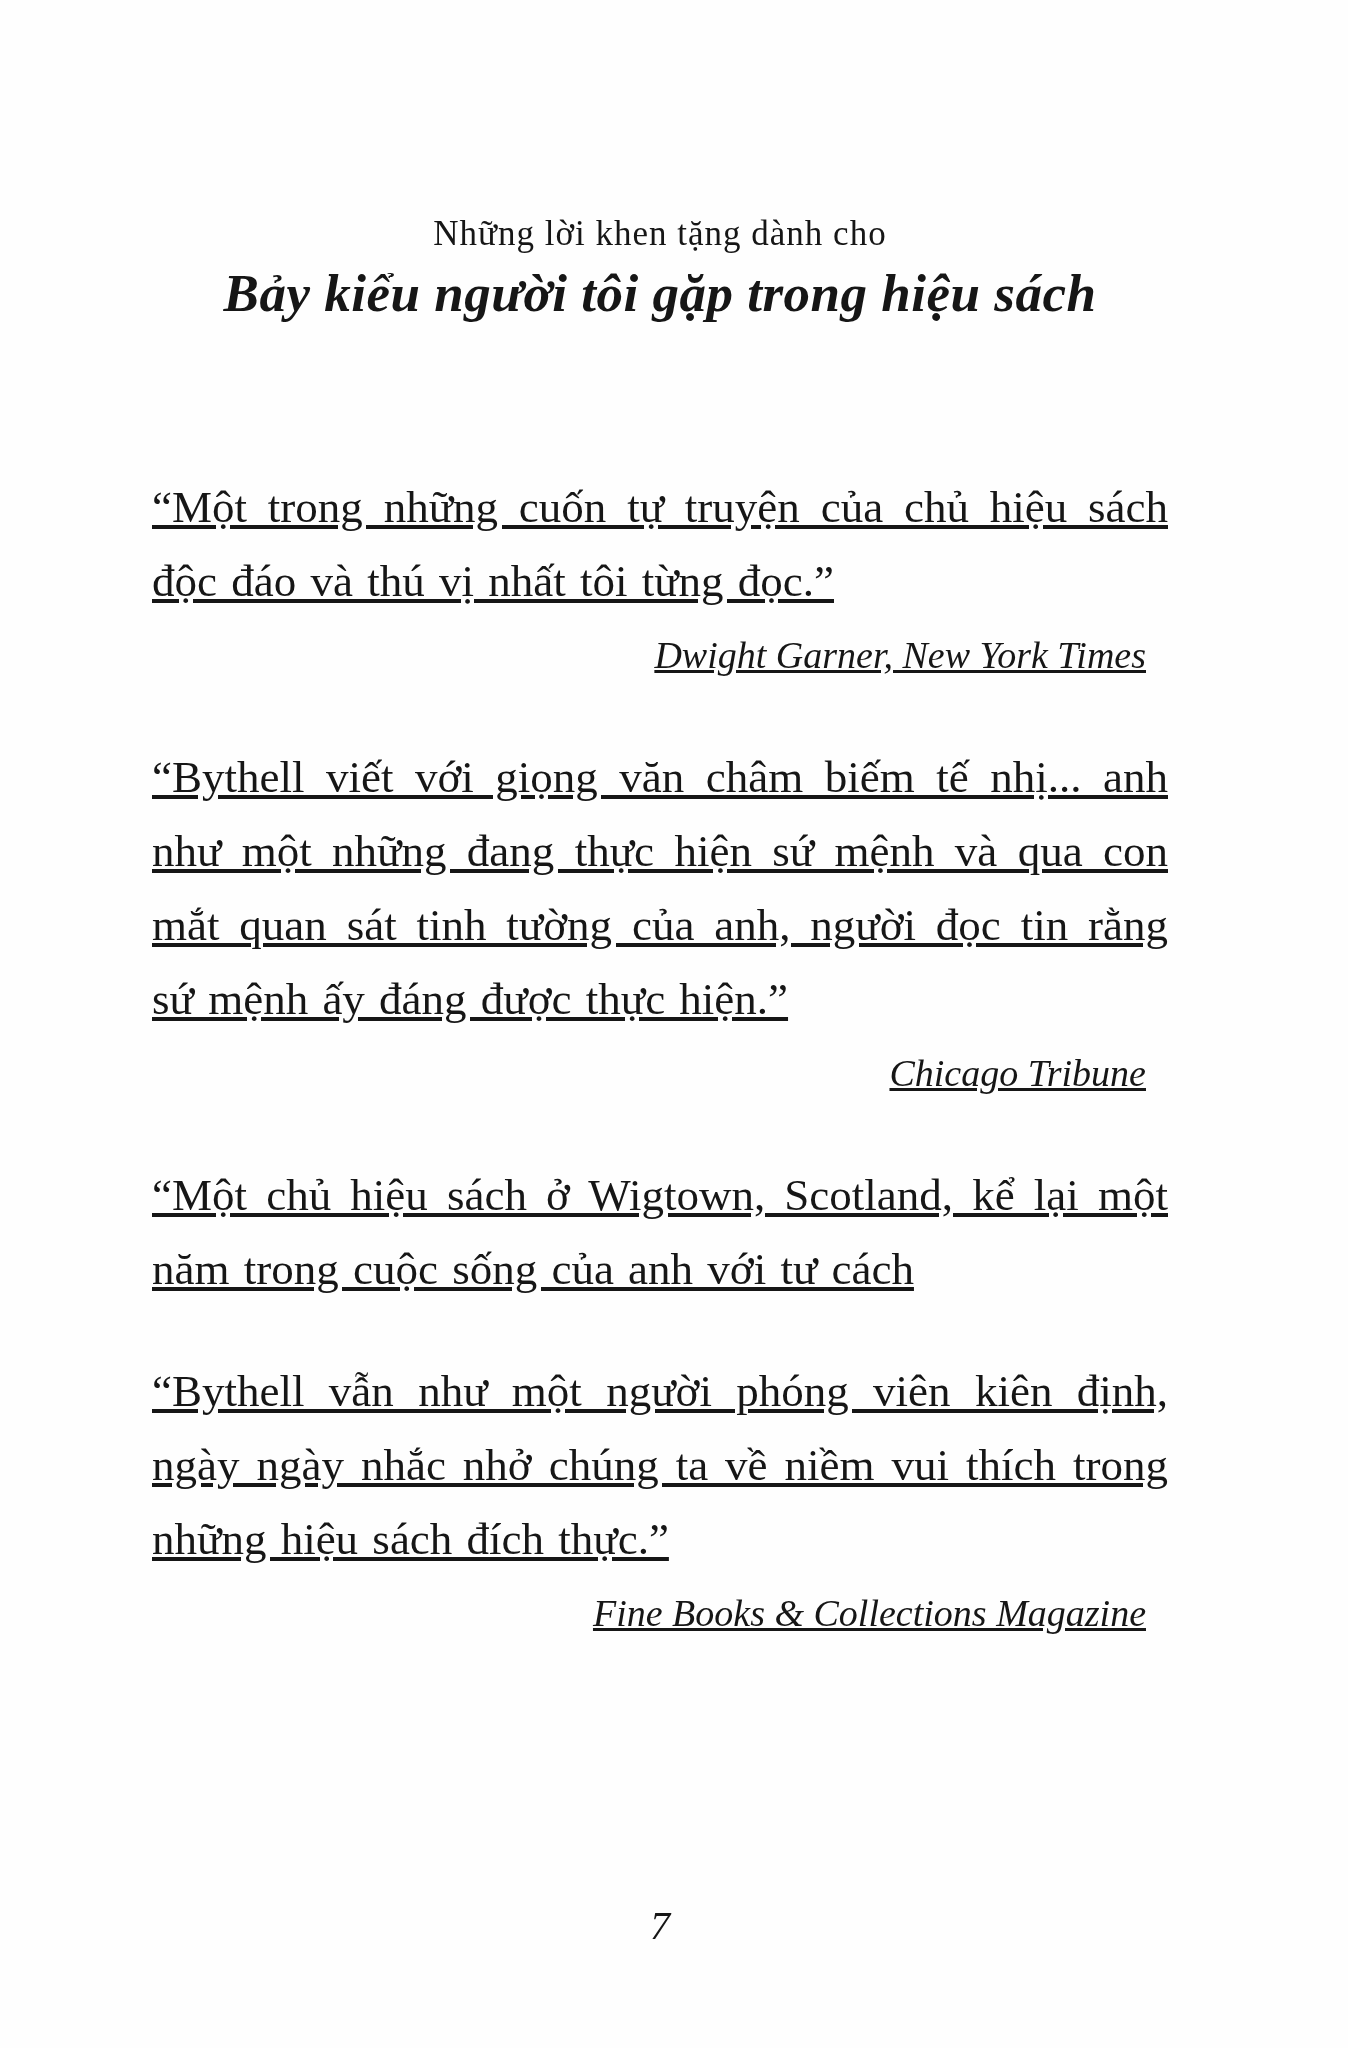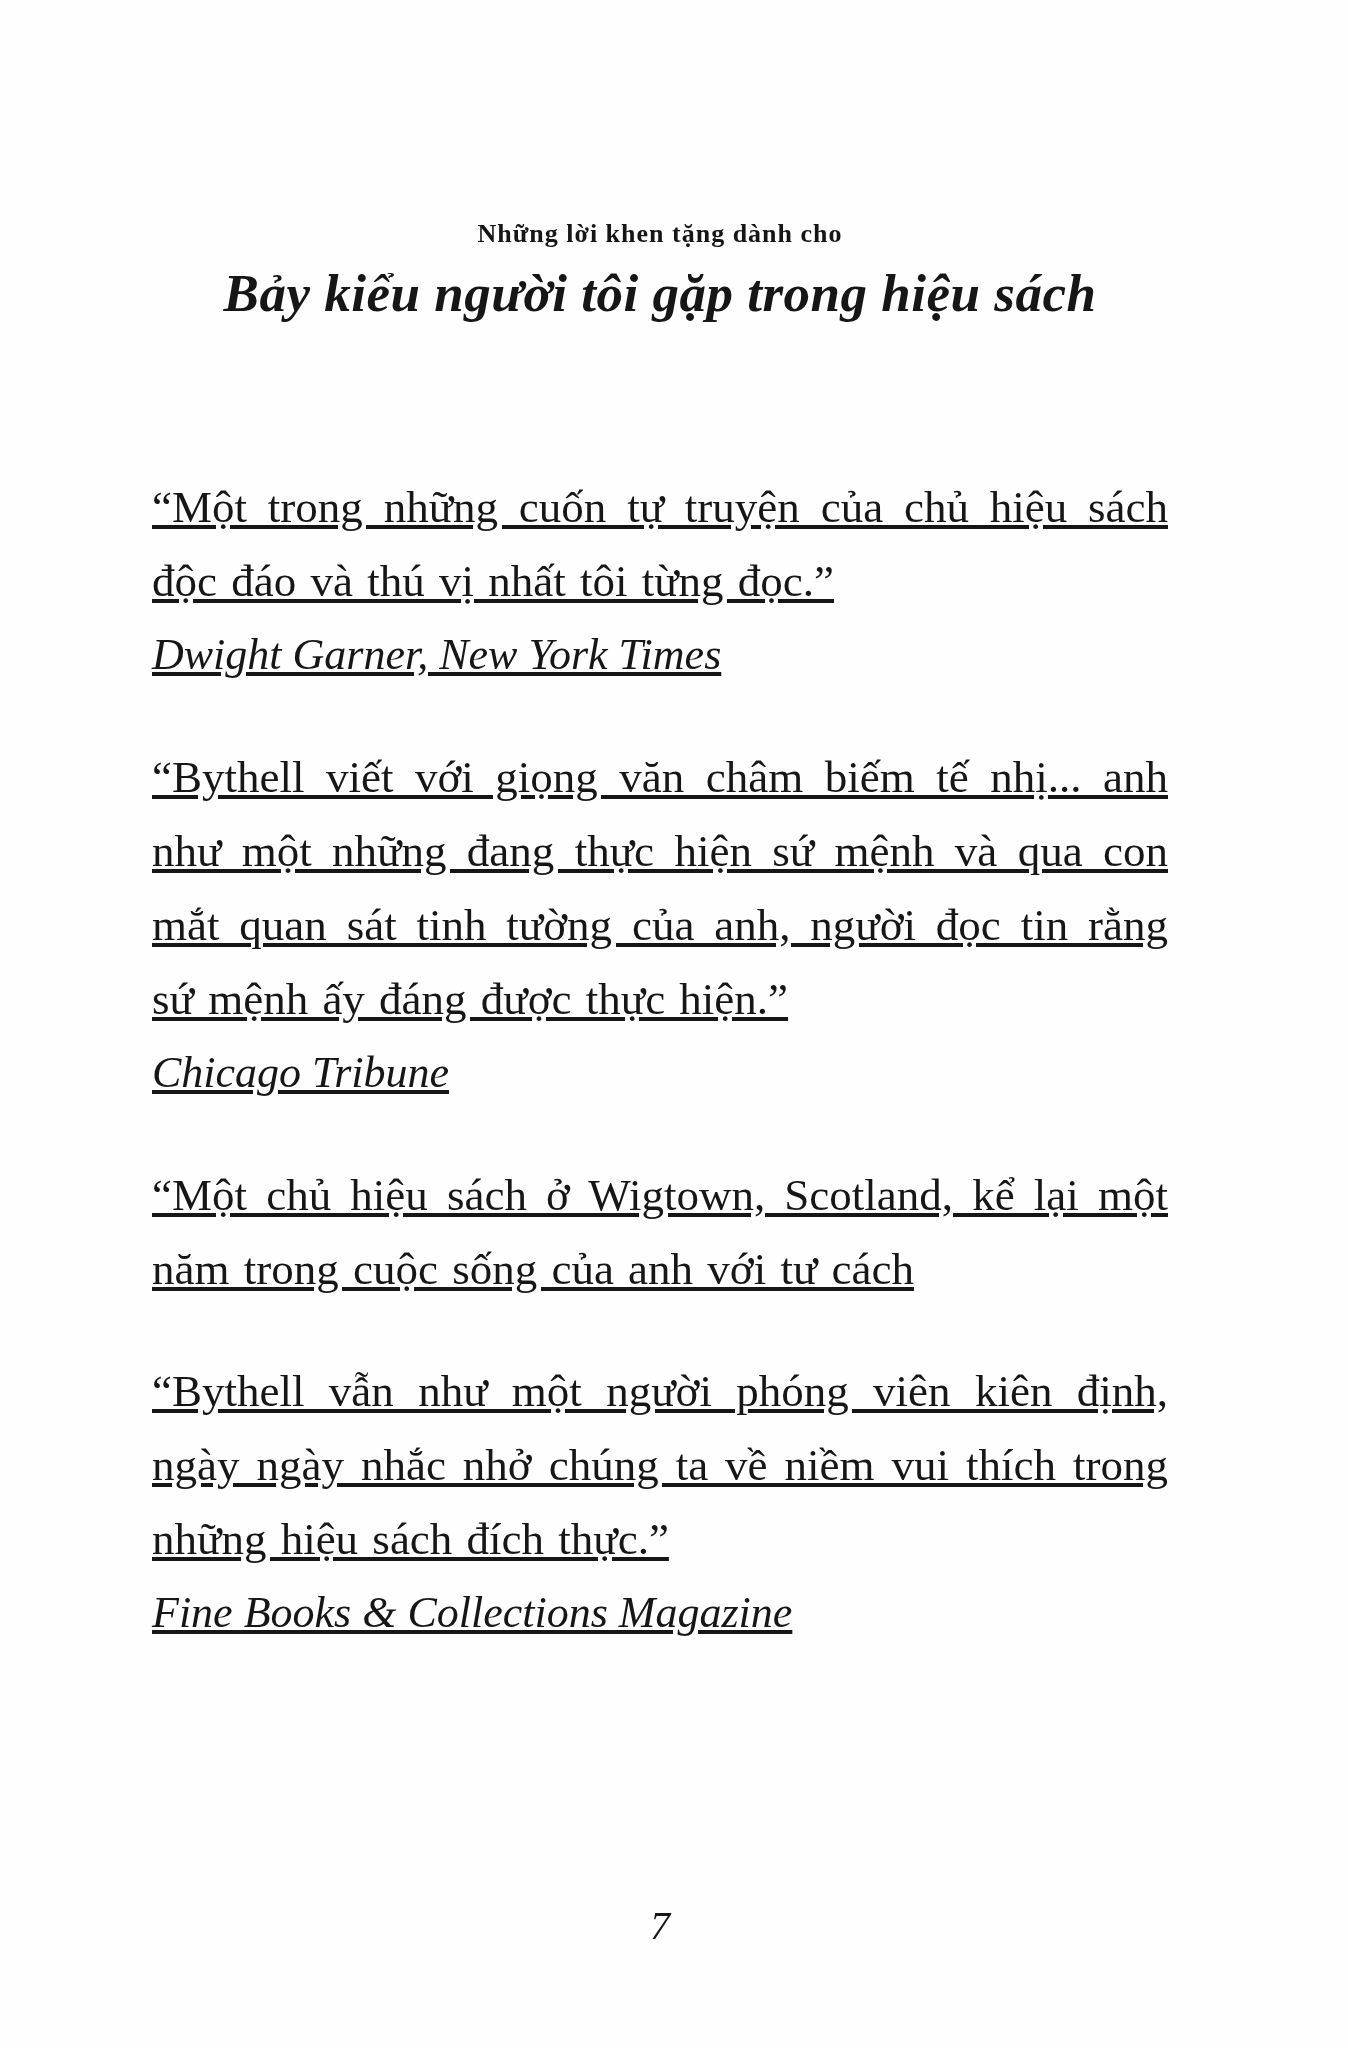--- a/index.html
+++ b/index.html
@@ -21,22 +21,22 @@
     left: 152px;
     top: 0;
     width: 1016px;
     height: 100%;
     padding-top: 212px;
   }
 
   .praise-header { text-align: center; }
 
   .praise-intro {
-    font-size: 26px;
-    font-weight: bold;
+    font-size: 35px;
+    font-weight: normal;
     letter-spacing: 1px;
     line-height: 44px;
   }
 
   .book-title {
     font-size: 53px;
     font-weight: bold;
     font-style: italic;
     line-height: 62px;
     margin-top: 6px;
@@ -50,24 +50,24 @@
 
   .quote-text {
     font-size: 45px;
     line-height: 74px;
     text-align: justify;
     text-align-last: left;
     word-spacing: 3px;
   }
 
   .quote-attribution {
-    font-size: 44px;
+    font-size: 38px;
     font-style: italic;
     line-height: 74px;
-    text-align: left;
+    text-align: right;
     padding-right: 22px;
   }
 
   .page-number {
     position: absolute;
     left: 0;
     right: 0;
     top: 1902px;
     text-align: center;
     font-size: 40px;

